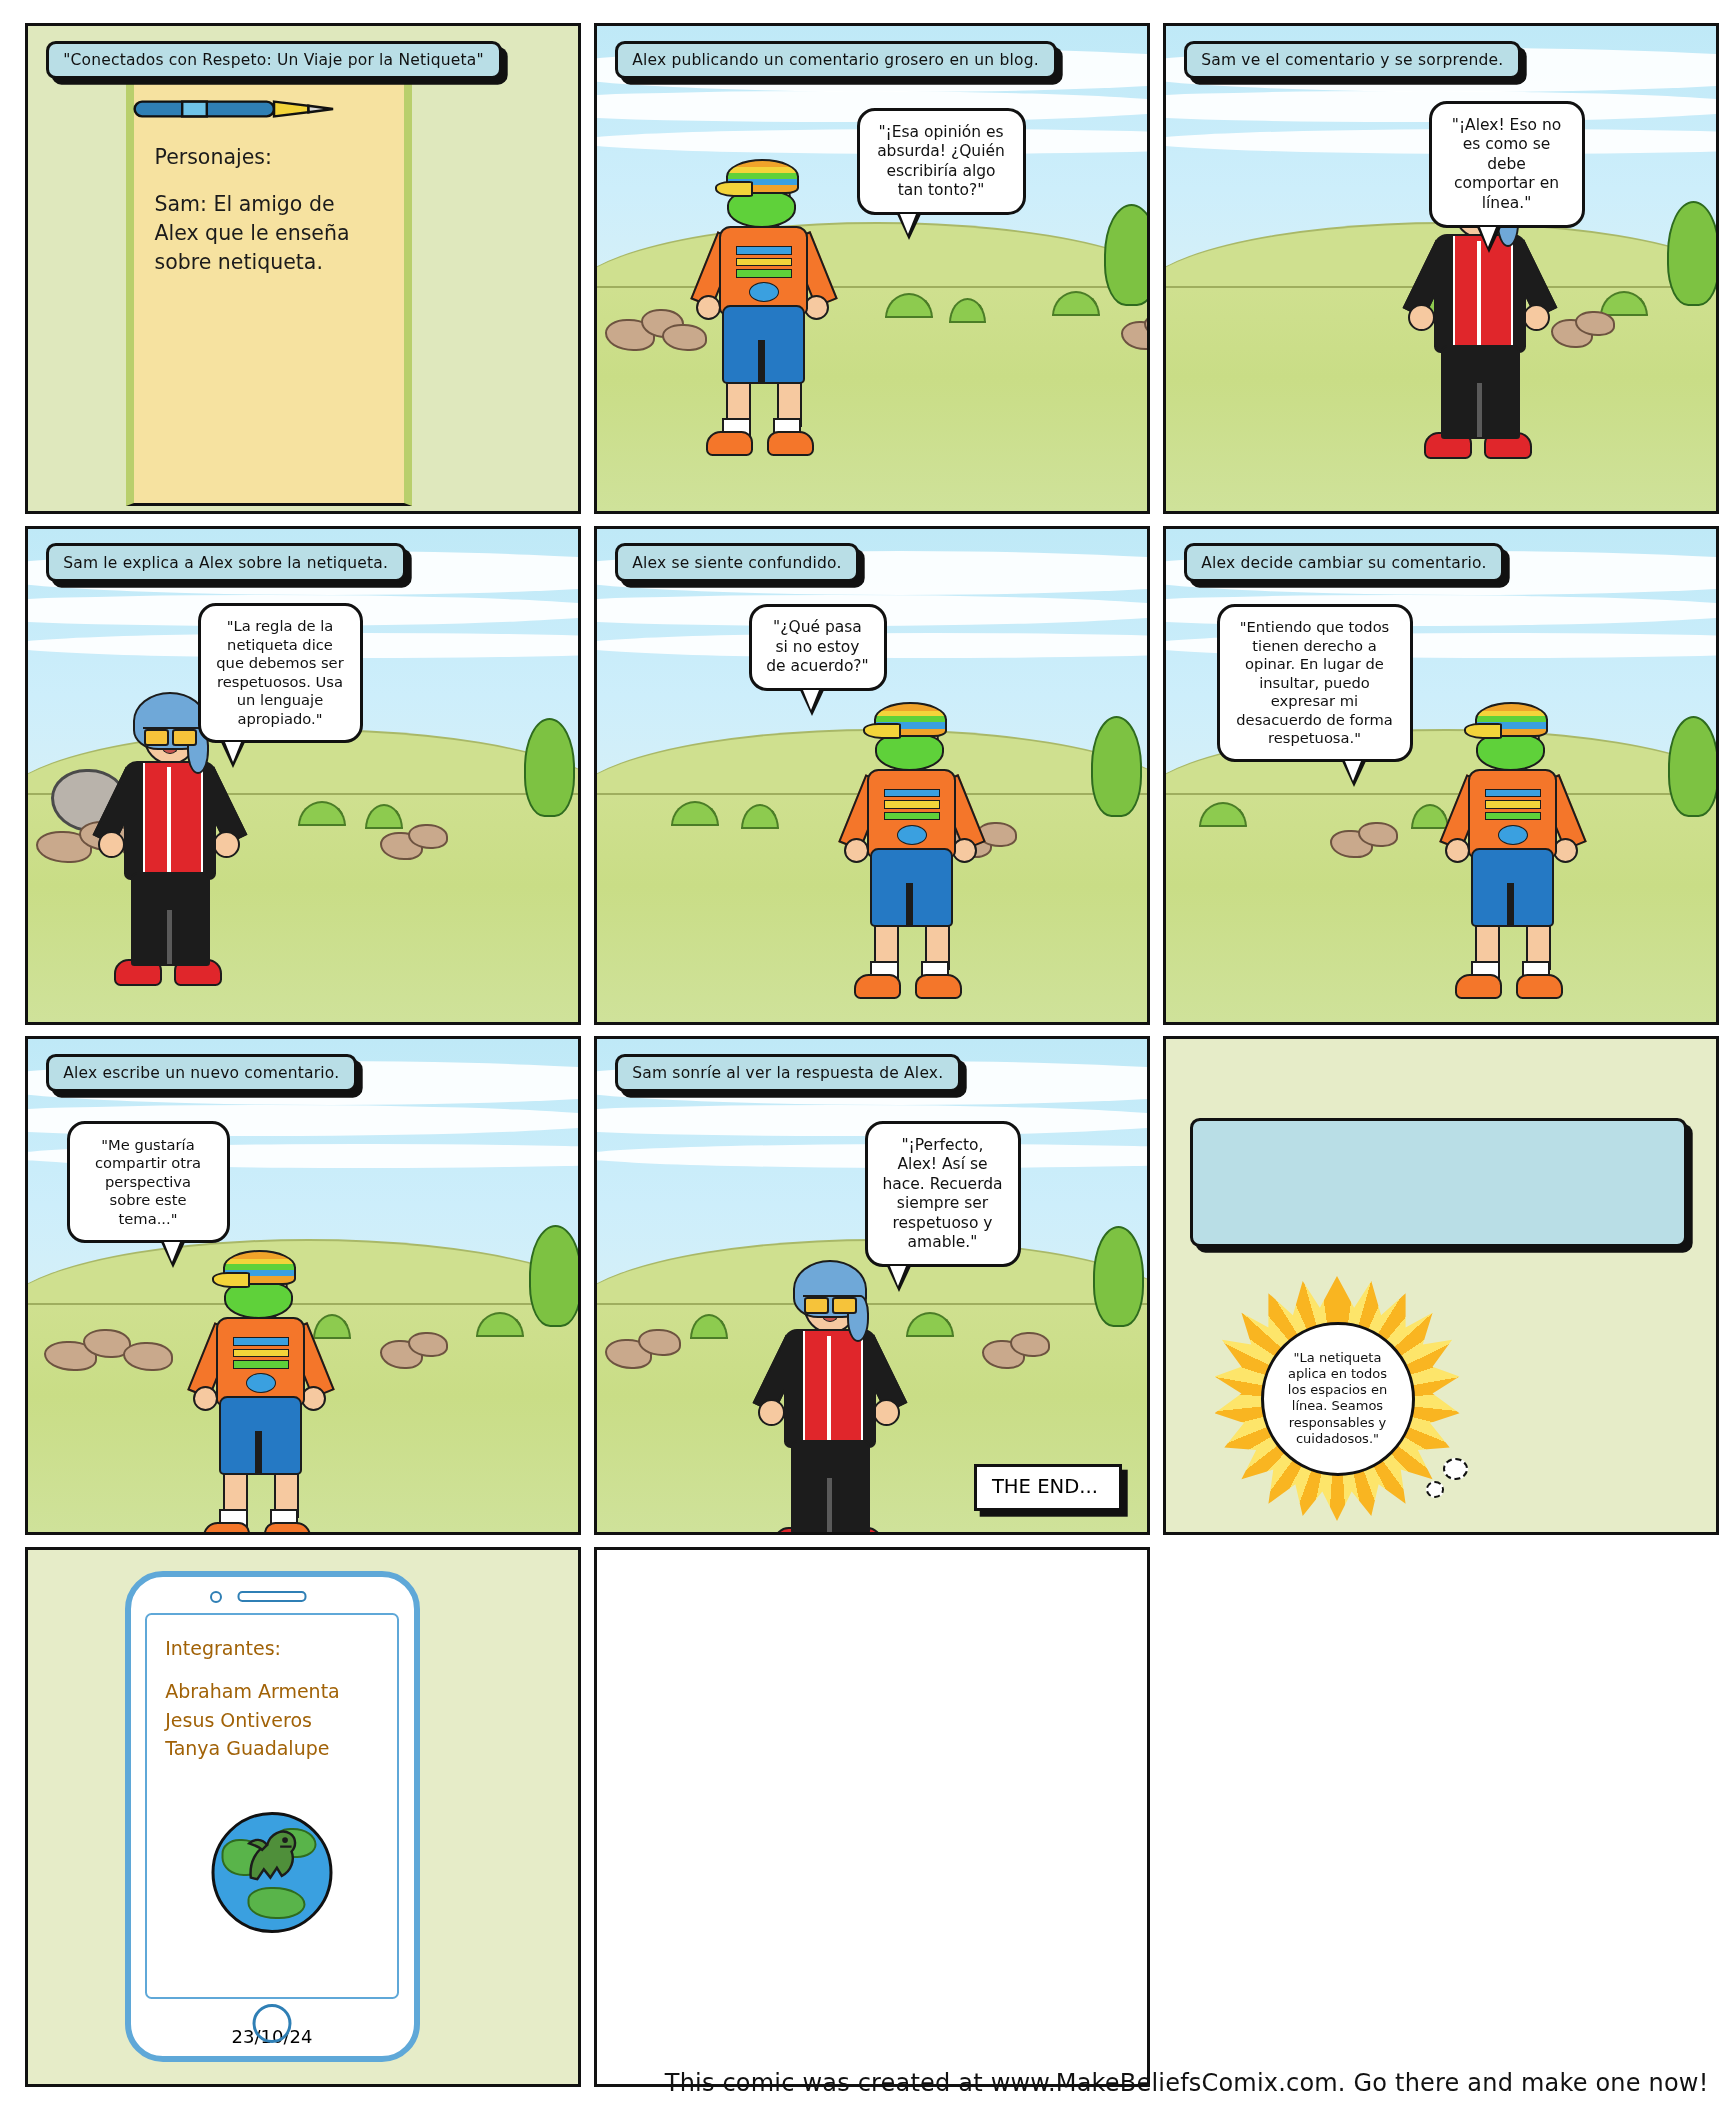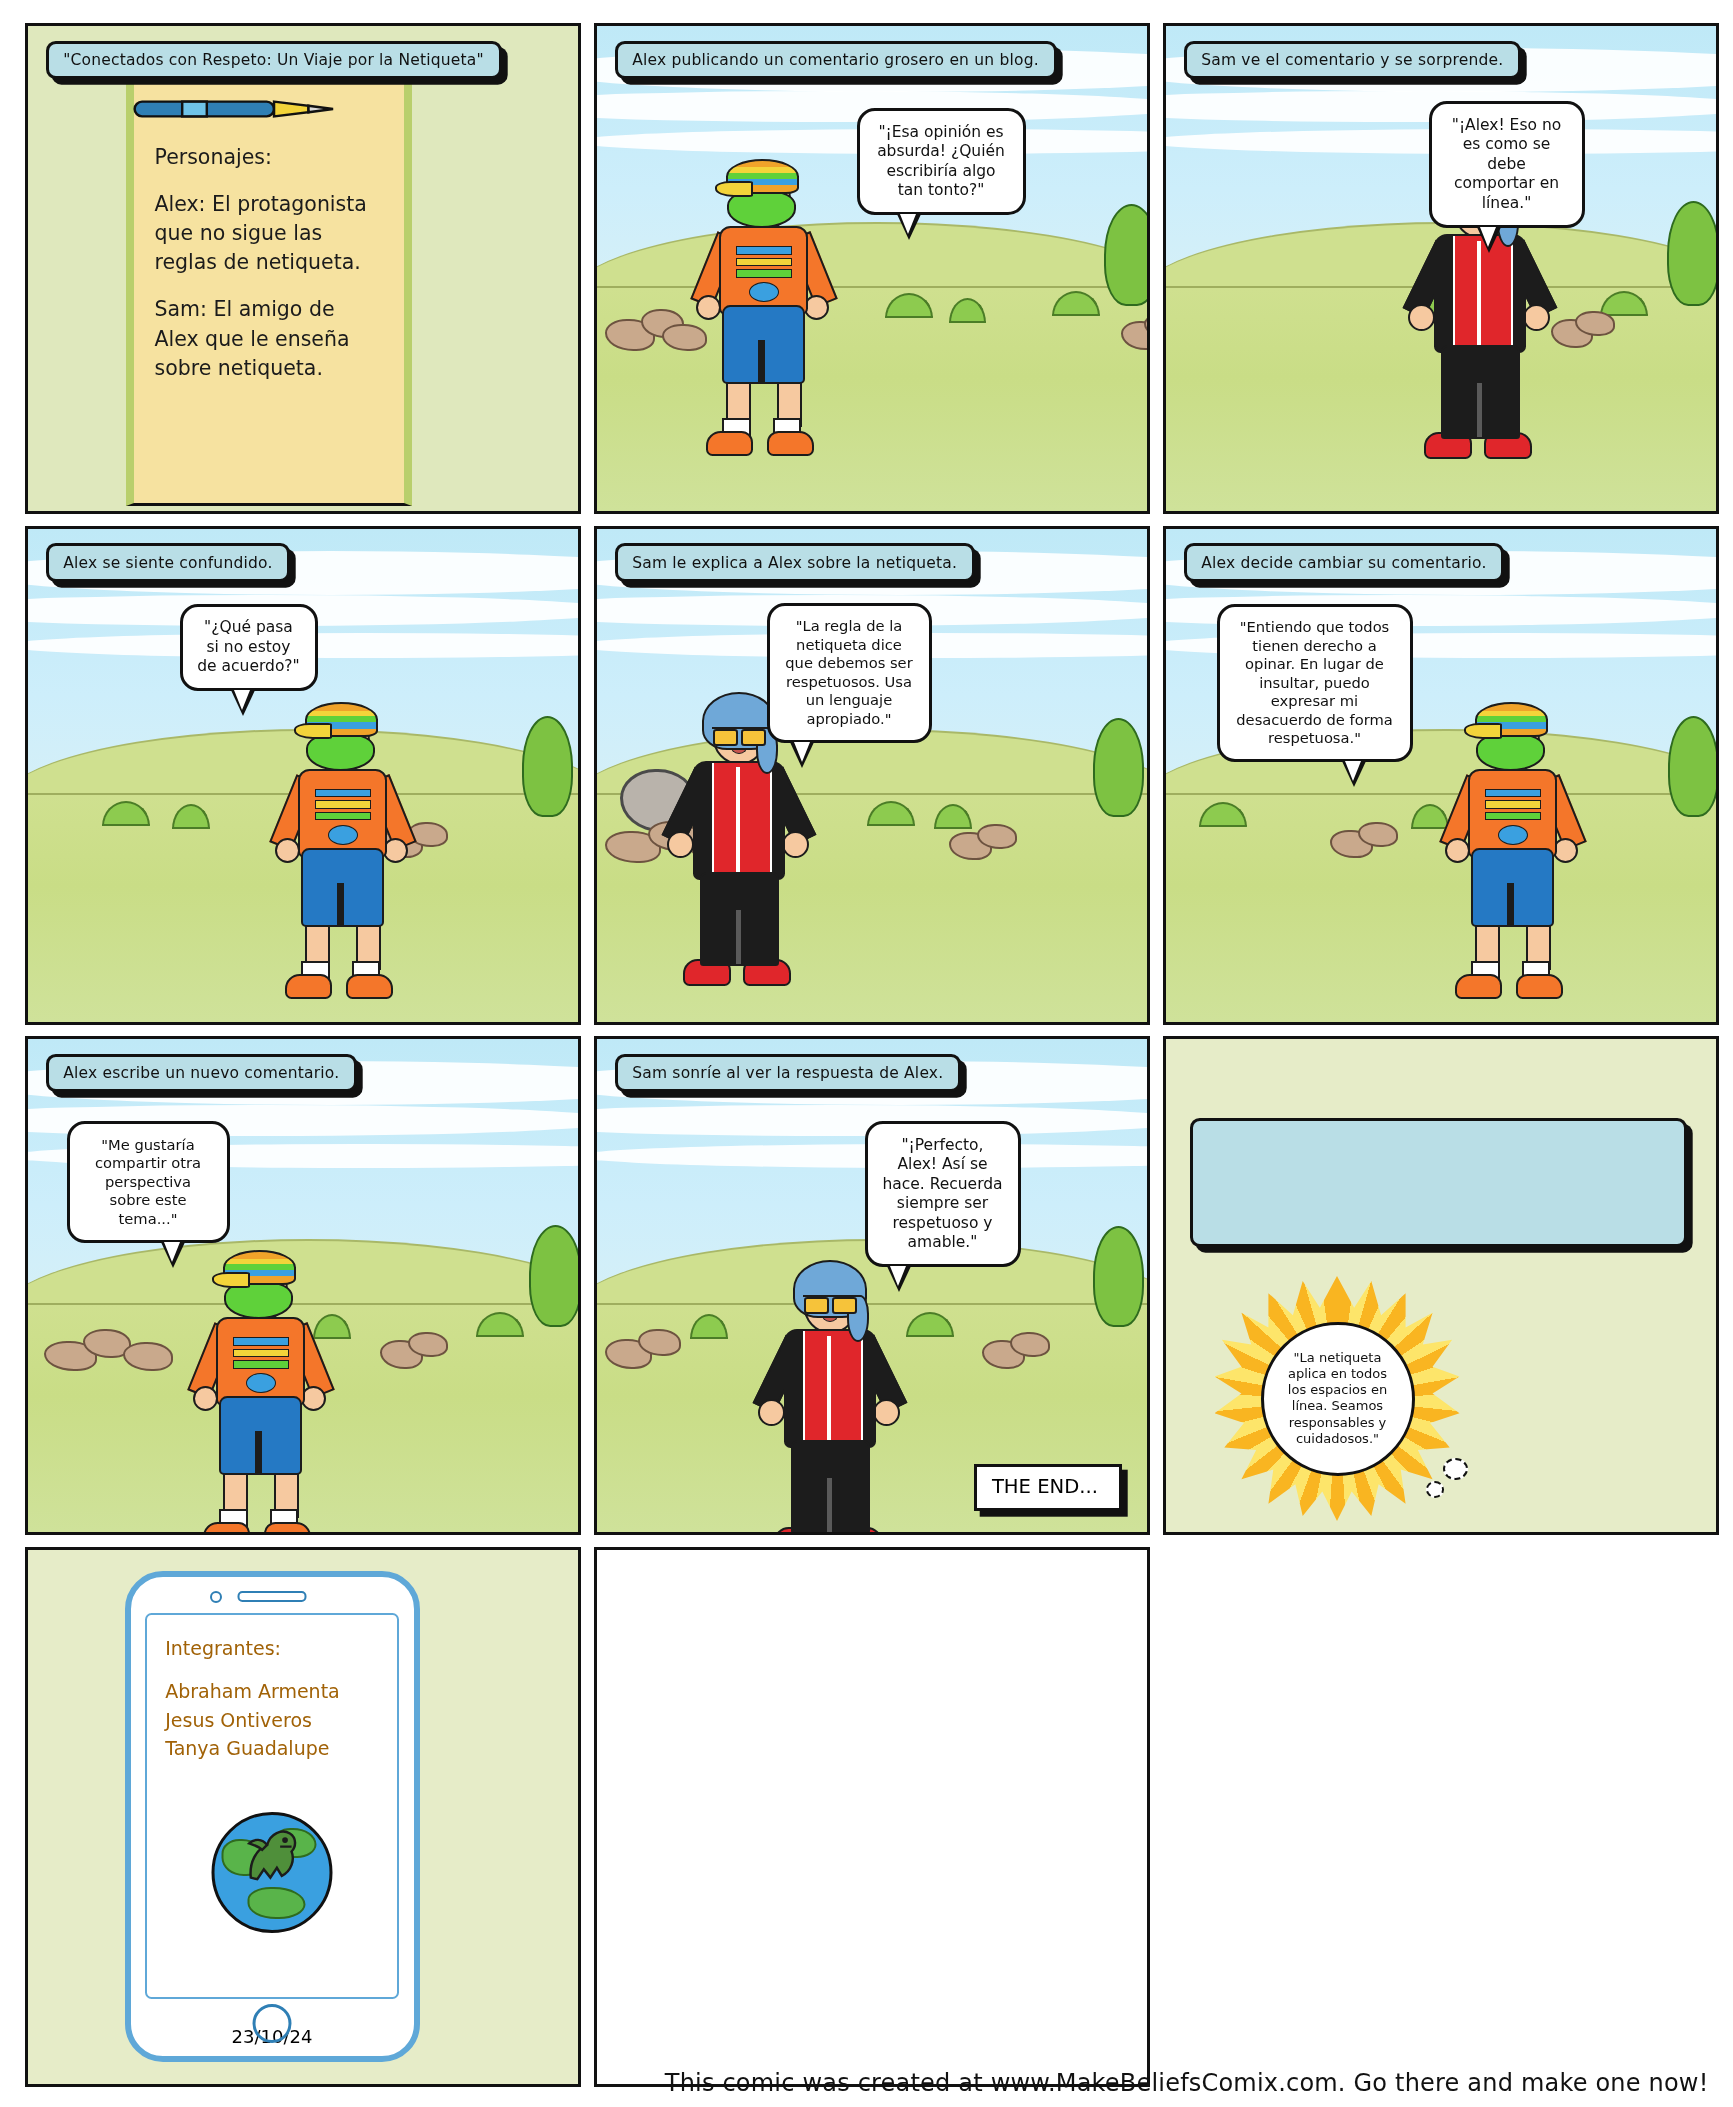--- a/index.html
+++ b/index.html
@@ -558,21 +558,20 @@
 <body>
 
 <div class="comic">
   <div class="grid">
 
     <div class="panel">
       <div class="scroll-bg"></div>
       <div class="caption" style="max-width:458px">"Conectados con Respeto: Un Viaje por la Netiqueta"</div>
       <div class="scroll">
         <p>Personajes:</p>
-        <p>Alex: El protagonista que no sigue las reglas de netiqueta.</p>
         <p>Sam: El amigo de Alex que le enseña sobre netiqueta.</p>
       </div>
       <svg class="pen" viewBox="0 0 250 34">
         <rect x="2" y="8" width="170" height="18" rx="9" fill="#2f7fb5" stroke="#111" stroke-width="3"></rect>
         <rect x="60" y="8" width="30" height="18" fill="#6fc3e8" stroke="#111" stroke-width="3"></rect>
         <path d="M172 8 L214 13 L214 21 L172 26 Z" fill="#f3d43a" stroke="#111" stroke-width="3"></path>
         <path d="M214 13 L244 17 L214 21 Z" fill="#d9d9d9" stroke="#111" stroke-width="3"></path>
       </svg>
     </div>
 
@@ -676,20 +675,69 @@
     </div>
 
     <div class="panel">
       <div class="sky">
         <div class="cloudband c1"></div>
         <div class="cloudband c2"></div>
         <div class="cloudband c3"></div>
       </div>
       <div class="hill"></div>
       <div class="ground"></div>
+      <div class="tree" style="left:496px; bottom:205px; height:95px; width:47px;"></div>
+      <div class="bush" style="left:270px; bottom:196px;"></div>
+      <div class="bush" style="left:337px; bottom:193px; width:34px;"></div>
+      <div class="boulder" style="left:23px; bottom:190px;"></div>
+      <div class="rockpile" style="left:8.2px; bottom:164px; width:155px;">
+        <i style="left:0;top:11.5px;width:52px;height:28px;"></i>
+        <i style="left:43px;top:1.6px;width:47px;height:26px;"></i>
+        <i style="left:85px;top:14.7px;width:47px;height:24.5px;"></i>
+      </div>
+      <div class="rockpile" style="left:352px; bottom:160px;">
+        <i style="left:0;top:8.2px;width:39px;height:24.5px;"></i>
+        <i style="left:28px;top:0;width:36px;height:21px;"></i>
+      </div>
+      <div class="caption">Sam le explica a Alex sobre la netiqueta.</div>
+      <div class="bubble" style="left:170px; top:74px; width:133px; font-size:14.7px;">
+        <span>"La regla de la netiqueta dice que debemos ser respetuosos. Usa un lenguaje apropiado."</span>
+        <span class="tail" style="left:19.6px;"></span>
+      </div>
+      <div class="char sam" style="left:82px; top:147px; width:139px; height:327px;">
+        <div class="arm l"></div>
+        <div class="arm r"></div>
+        <div class="hand l"></div>
+        <div class="hand r"></div>
+        <div class="head skin">
+          <div class="face-mouth" style="left:16.4px; top:36px;"></div>
+        </div>
+        <div class="hair"></div>
+        <div class="glasses">
+            <i class="a"></i>
+            <i class="b"></i>
+          </div>
+        <div class="jacket">
+          <div class="front"></div>
+            <div class="zip"></div>
+        </div>
+        <div class="pants"></div>
+        <div class="shoe l"></div>
+        <div class="shoe r"></div>
+      </div>
+    </div>
+
+    <div class="panel">
+      <div class="sky">
+        <div class="cloudband c1"></div>
+        <div class="cloudband c2"></div>
+        <div class="cloudband c3"></div>
+      </div>
+      <div class="hill"></div>
+      <div class="ground"></div>
       <div class="tree" style="left:494px; bottom:205px; height:97px; width:47px;"></div>
       <div class="bush" style="left:74px; bottom:196px;"></div>
       <div class="bush" style="left:144px; bottom:193px; width:34px;"></div>
       <div class="rockpile" style="left:352px; bottom:162px;">
         <i style="left:0;top:8.2px;width:39px;height:24.5px;"></i>
         <i style="left:28px;top:0;width:36px;height:21px;"></i>
       </div>
       <div class="caption">Alex se siente confundido.</div>
       <div class="bubble" style="left:152px; top:75px; width:106px;">
         <span>"¿Qué pasa si no estoy de acuerdo?"</span>
@@ -713,69 +761,20 @@
           <div class="stripe s1"></div>
             <div class="stripe s2"></div>
             <div class="stripe s3"></div>
           <div class="eyelogo"></div>
         </div>
         <div class="shorts"></div>
         <div class="leg l"></div>
           <div class="leg r"></div>
         <div class="sock l"></div>
           <div class="sock r"></div>
-        <div class="shoe l"></div>
-        <div class="shoe r"></div>
-      </div>
-    </div>
-
-    <div class="panel">
-      <div class="sky">
-        <div class="cloudband c1"></div>
-        <div class="cloudband c2"></div>
-        <div class="cloudband c3"></div>
-      </div>
-      <div class="hill"></div>
-      <div class="ground"></div>
-      <div class="tree" style="left:496px; bottom:205px; height:95px; width:47px;"></div>
-      <div class="bush" style="left:270px; bottom:196px;"></div>
-      <div class="bush" style="left:337px; bottom:193px; width:34px;"></div>
-      <div class="boulder" style="left:23px; bottom:190px;"></div>
-      <div class="rockpile" style="left:8.2px; bottom:164px; width:155px;">
-        <i style="left:0;top:11.5px;width:52px;height:28px;"></i>
-        <i style="left:43px;top:1.6px;width:47px;height:26px;"></i>
-        <i style="left:85px;top:14.7px;width:47px;height:24.5px;"></i>
-      </div>
-      <div class="rockpile" style="left:352px; bottom:160px;">
-        <i style="left:0;top:8.2px;width:39px;height:24.5px;"></i>
-        <i style="left:28px;top:0;width:36px;height:21px;"></i>
-      </div>
-      <div class="caption">Sam le explica a Alex sobre la netiqueta.</div>
-      <div class="bubble" style="left:170px; top:74px; width:133px; font-size:14.7px;">
-        <span>"La regla de la netiqueta dice que debemos ser respetuosos. Usa un lenguaje apropiado."</span>
-        <span class="tail" style="left:19.6px;"></span>
-      </div>
-      <div class="char sam" style="left:82px; top:147px; width:139px; height:327px;">
-        <div class="arm l"></div>
-        <div class="arm r"></div>
-        <div class="hand l"></div>
-        <div class="hand r"></div>
-        <div class="head skin">
-          <div class="face-mouth" style="left:16.4px; top:36px;"></div>
-        </div>
-        <div class="hair"></div>
-        <div class="glasses">
-            <i class="a"></i>
-            <i class="b"></i>
-          </div>
-        <div class="jacket">
-          <div class="front"></div>
-            <div class="zip"></div>
-        </div>
-        <div class="pants"></div>
         <div class="shoe l"></div>
         <div class="shoe r"></div>
       </div>
     </div>
 
     <div class="panel">
       <div class="sky">
         <div class="cloudband c1"></div>
         <div class="cloudband c2"></div>
         <div class="cloudband c3"></div>

